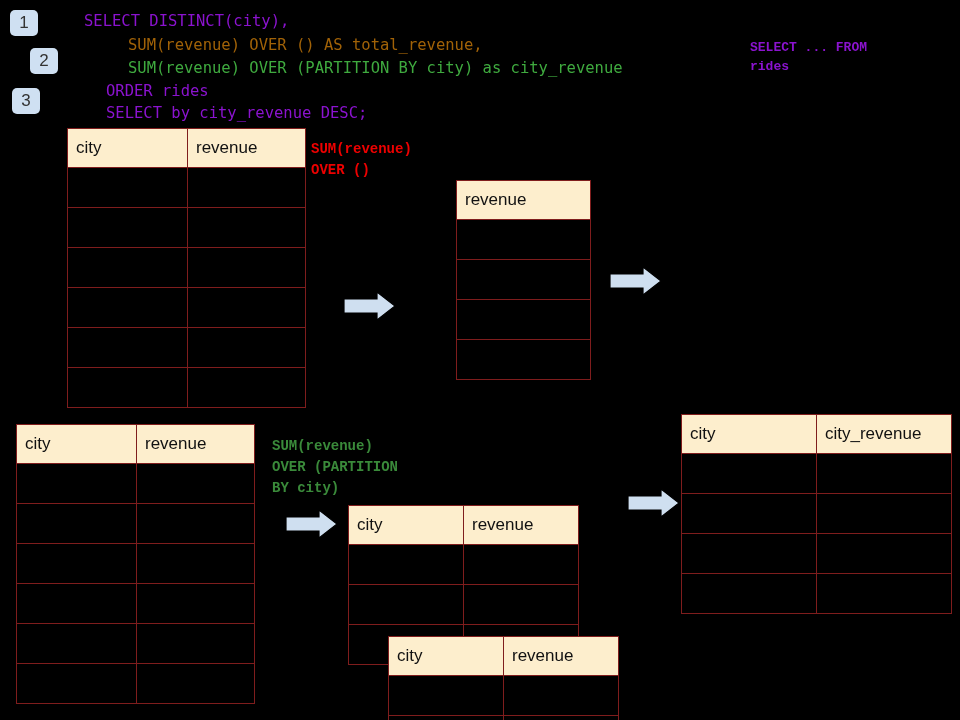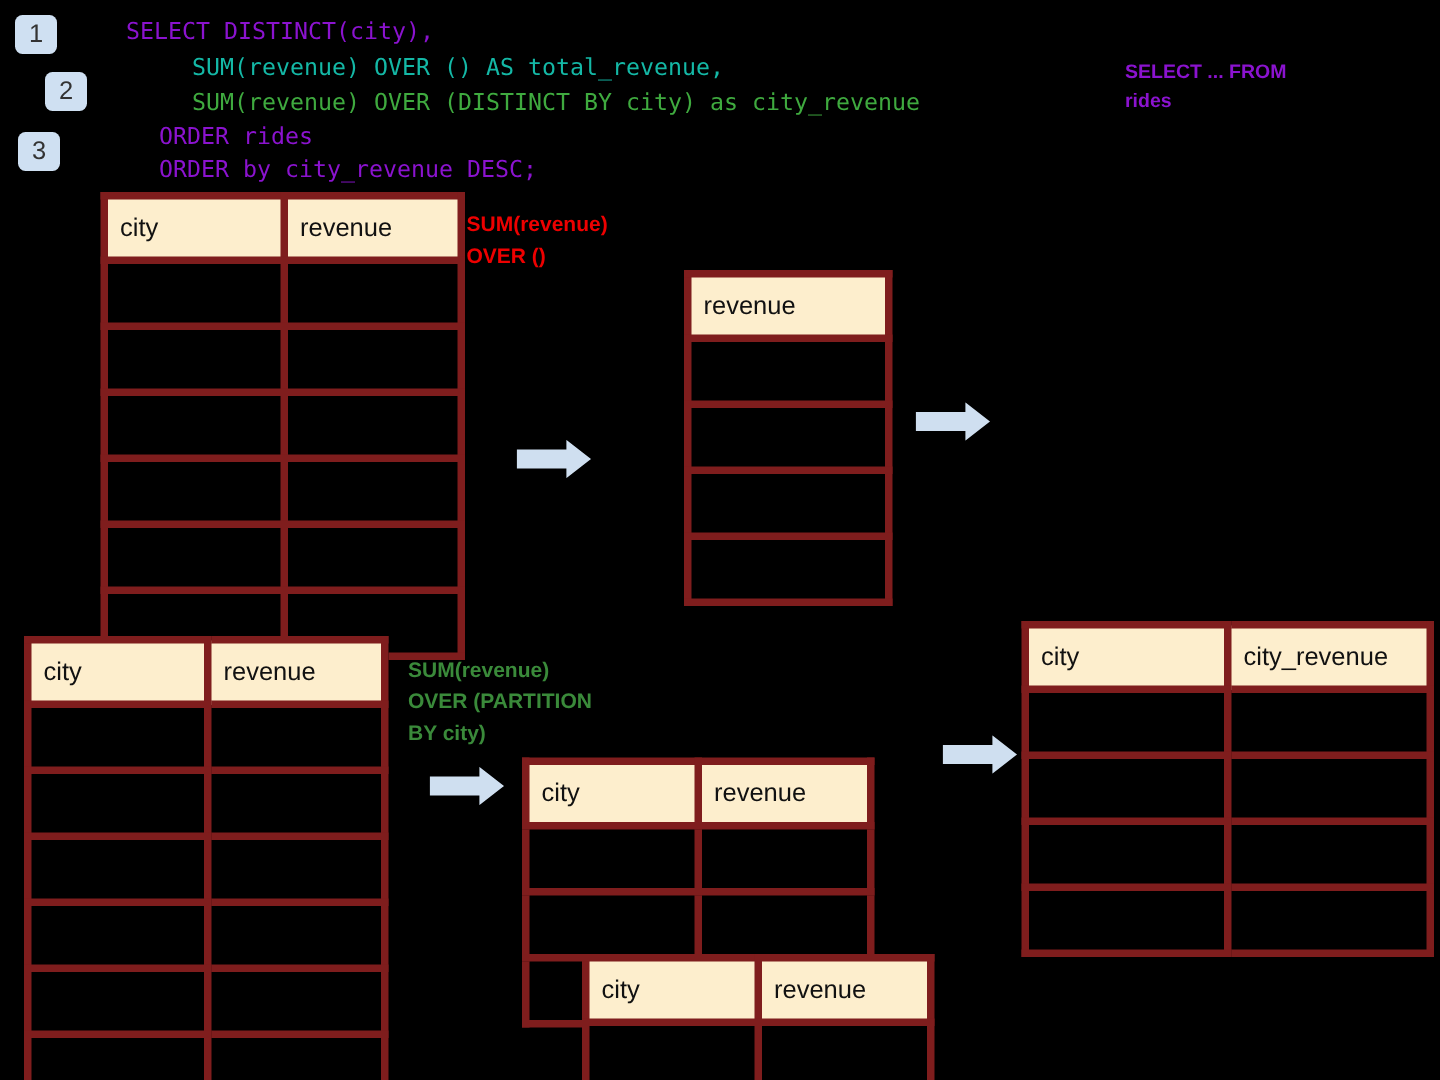--- a/index.html
+++ b/index.html
@@ -9,56 +9,56 @@
 
   
   .badge{position:absolute;width:28px;height:26px;border-radius:5px;
          background:#cfe0f2;color:#333;font-size:17px;line-height:26px;
          text-align:center;font-family:"Liberation Sans",sans-serif;}
 
   
   .code{position:absolute;white-space:pre;font-family:"DejaVu Sans Mono",monospace;
         font-size:15.5px;font-weight:normal;letter-spacing:0px;}
   .c-purple{color:#8b13cf;}
-  .c-red{color:#14b8a6;}
+  .c-red{color:#a16207;}
   .c-green{color:#3faa3f;}
 
   
-  .anno{position:absolute;white-space:pre;font-family:Liberation Sans, sans-serif;
+  .anno{position:absolute;white-space:pre;font-family:Liberation Mono, monospace;
         font-size:14px;font-weight:bold;line-height:21px;}
   .anno.red{color:#ee0000;}
   .anno.green{color:#3a8a3a;}
   .anno.purple{color:#8b13cf;font-size:13px;line-height:19px;}
 
   
   .tbl{position:absolute;border-collapse:collapse;table-layout:fixed;
        background:#000;border:1px solid #b8b8b8;}
-  .tbl td{border:5px solid #7f1d1d;background:#000;height:39px;padding:0 0 0 8px;margin-top:13px;}
+  .tbl td{border:1px solid #7f1d1d;background:#000;height:39px;padding:0 0 0 8px;margin-top:13px;}
   .tbl td.hd{background:#fdeecd;color:#111;font-size:17px;height:38px;
              font-family:"Liberation Sans",sans-serif;}
 
   
   .arrow{position:absolute;}
   .arrow svg{display:block;}
 </style>
 </head>
 <body>
 
 <div class="stage">
 
   <div class="badge" style="left:10px;top:10px;">1</div>
   <div class="badge" style="left:30px;top:48px;">2</div>
   <div class="badge" style="left:12px;top:88px;">3</div>
 
   <div>
     <div class="code c-purple" style="left:84px;top:12px;">SELECT DISTINCT(city),</div>
     <div class="code c-red" style="left:128px;top:36px;">SUM(revenue) OVER () AS total_revenue,</div>
-    <div class="code c-green" style="left:128px;top:59px;">SUM(revenue) OVER (DISTINCT BY city) as city_revenue</div>
+    <div class="code c-green" style="left:128px;top:59px;">SUM(revenue) OVER (PARTITION BY city) as city_revenue</div>
     <div class="code c-purple" style="left:106px;top:82px;">ORDER rides</div>
-    <div class="code c-purple" style="left:106px;top:104px;">ORDER by city_revenue DESC;</div>
+    <div class="code c-purple" style="left:106px;top:104px;">SELECT by city_revenue DESC;</div>
   </div>
 
   <div class="anno purple" style="left:750px;top:38px;">SELECT ... FROM
 rides</div>
   <div class="anno red" style="left:311px;top:139px;">SUM(revenue)
 OVER ()</div>
   <div class="anno green" style="left:272px;top:436px;">SUM(revenue)
 OVER (PARTITION
 BY city)</div>
 

